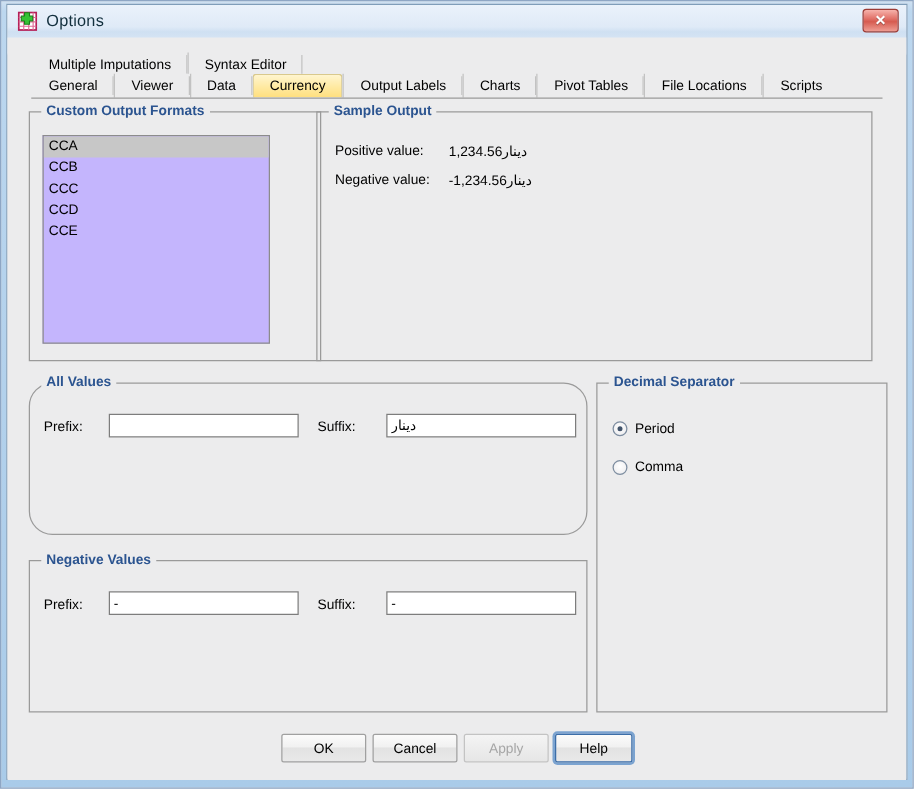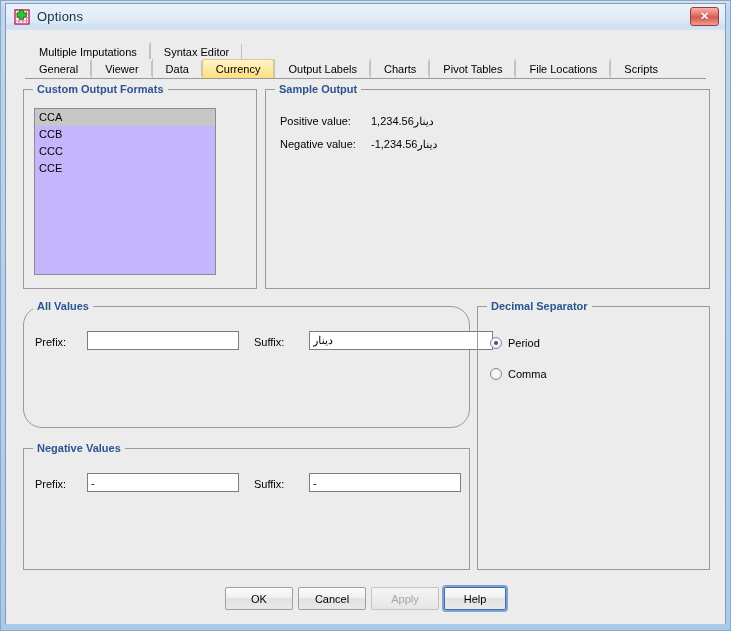--- a/index.html
+++ b/index.html
@@ -344,47 +344,50 @@
         <div class="list-item selected">
           <span>CCA</span>
         </div>
         <div class="list-item">
           <span>CCB</span>
         </div>
         <div class="list-item">
           <span>CCC</span>
         </div>
         <div class="list-item">
+          <span>CCD</span>
+        </div>
+        <div class="list-item">
           <span>CCE</span>
         </div>
       </div>
     </div>
 
-    <div class="group" style="left:259px; top:59px; width:445px; height:200px;">
+    <div class="group" style="left:247px; top:59px; width:445px; height:200px;">
       <div class="group-title">Sample Output</div>
 
       <div class="sample-label" style="left:14px; top:25px;">Positive value:</div>
       <div class="sample-value" style="left:105px; top:25px;">1,234.56دينار</div>
 
       <div class="sample-label" style="left:14px; top:48px;">Negative value:</div>
       <div class="sample-value" style="left:105px; top:48px;">-1,234.56دينار</div>
     </div>
 
     <div class="group" style="left:17px; top:276px; width:447px; height:122px;border-radius:19px;">
       <div class="group-title">All Values</div>
 
       <div class="field-label" style="left:11px; top:29px;">
         <span>Prefix:</span>
       </div>
       <input class="textfield" style="left: 63px; top: 24px; width: 152px;" value="">
 
       <div class="field-label" style="left:230px; top:29px;">
         <span>Suffix:</span>
       </div>
-      <input class="textfield" style="left: 285px; top: 24px; width: 184px;" value="دينار">
+      <input class="textfield" style="left: 285px; top: 24px; width: 152px;" value="دينار">
     </div>
 
     <div class="group" style="left:17px; top:418px; width:447px; height:122px;">
       <div class="group-title">Negative Values</div>
 
       <div class="field-label" style="left:11px; top:29px;">
         <span>Prefix:</span>
       </div>
       <input class="textfield" style="left: 63px; top: 24px; width: 152px;" value="-">
 

